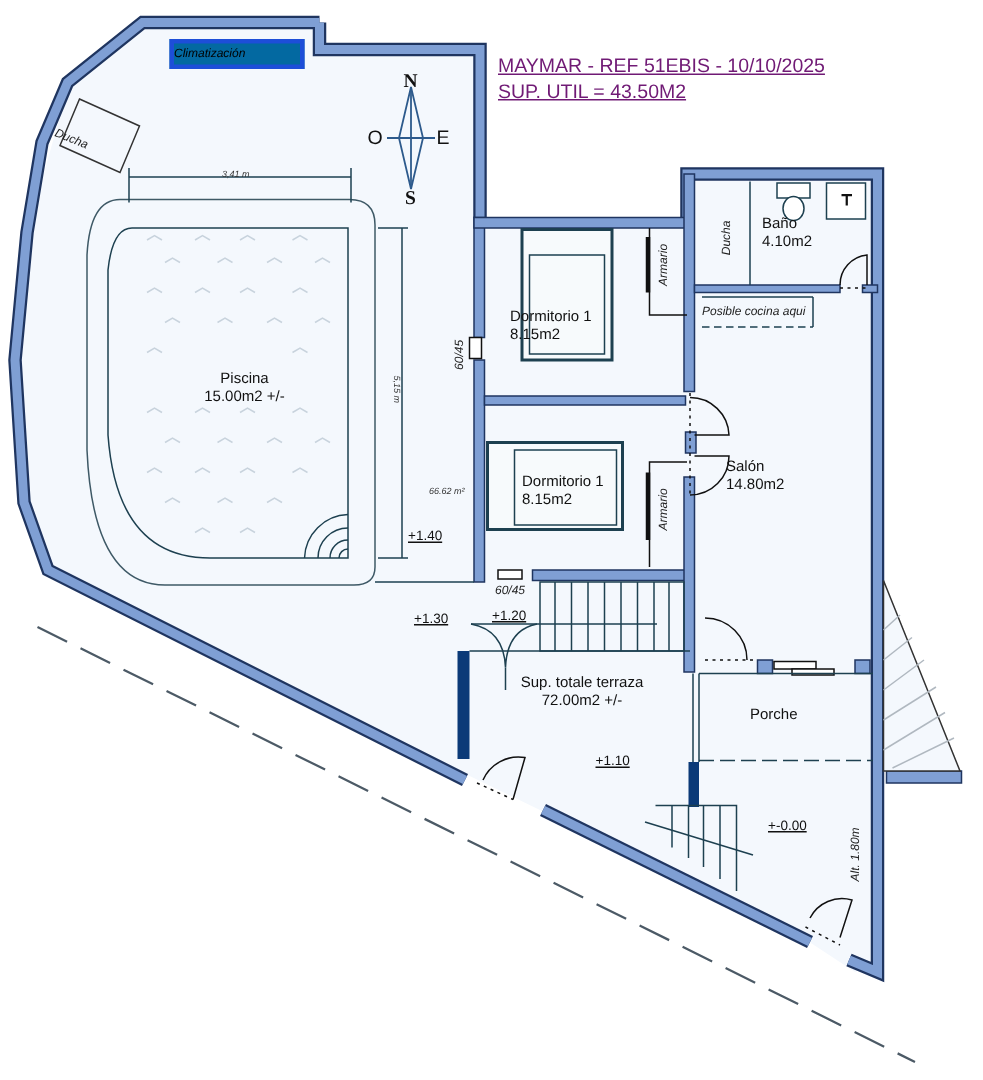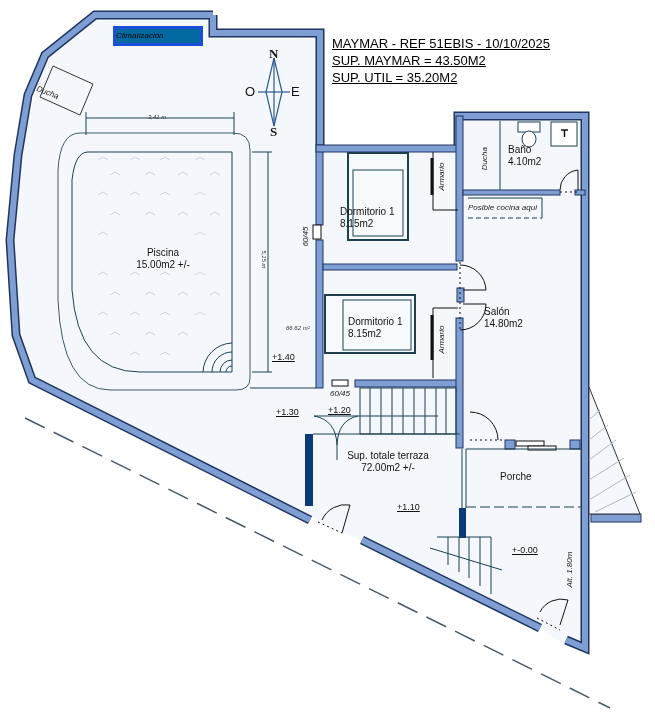--- a/index.html
+++ b/index.html
@@ -3,21 +3,21 @@
 <meta charset="utf-8">
 <style>
   html, body { margin:0; padding:0; background:#ffffff; }
   body { width:655px; height:720px; position:relative; overflow:hidden; font-family:"Liberation Sans", sans-serif; }
   #plan { position:absolute; left:0; top:0; width:655px; height:720px; }
   .lbl { position:absolute; font-family:"Liberation Sans", sans-serif; color:#111; white-space:nowrap; line-height:1.15; }
   .room { font-size:10px; text-align:center; }
   .small-it { font-style:italic; font-size:8px; color:#222; }
   .tiny-it { font-style:italic; font-size:6px; color:#333; }
   .level { font-size:9px; text-decoration:underline; color:#111; }
-  #info { position:absolute; left:332px; top:35px; font-size:13px; line-height:17px; color:#000000; }
+  #info { position:absolute; left:332px; top:35px; font-size:13px; line-height:17px; color:#701a75; }
   #info div { text-decoration:underline; }
   .climat { position:absolute; left:113px; top:26px; width:84px; height:14px; border:3px solid #1d4ed8; background:#0369a1; font-size:8px; font-style:italic; text-align:left; line-height:14px; }
   .compass-lbl { position:absolute; font-family:"Liberation Serif", serif; font-size:13px; color:#111; }
 </style>
 </head>
 <body>
 
 <svg id="plan" viewBox="0 0 655 720" xmlns="http://www.w3.org/2000/svg">
 
   <g>
@@ -194,22 +194,21 @@
     </g>
   </g>
 
   <g>
     <line x1="25" y1="418" x2="610" y2="708" stroke="#4c5a66" stroke-width="1.5" stroke-dasharray="22,10"></line>
   </g>
 </svg>
 
 <div id="info">
   <div>MAYMAR - REF 51EBIS - 10/10/2025</div>
-  <div>SUP. MAYMAR = 43.50M2</div>
-  <div>SUP. UTIL = 35.20M2</div>
+  <div>SUP. UTIL = 43.50M2</div>
 </div>
 
 <div class="climat">Climatización</div>
 
 <span class="compass-lbl" style="left:269px;top:46px;font-weight:bold;">N</span>
 <span class="compass-lbl" style="left:270px;top:124px;font-weight:bold;">S</span>
 <span class="lbl" style="left:245px;top:85px;font-size:13px;">O</span>
 <span class="lbl" style="left:291px;top:85px;font-size:13px;">E</span>
 
 <span class="lbl small-it" style="left:36px;top:88px;transform:rotate(22deg);">Ducha</span>

